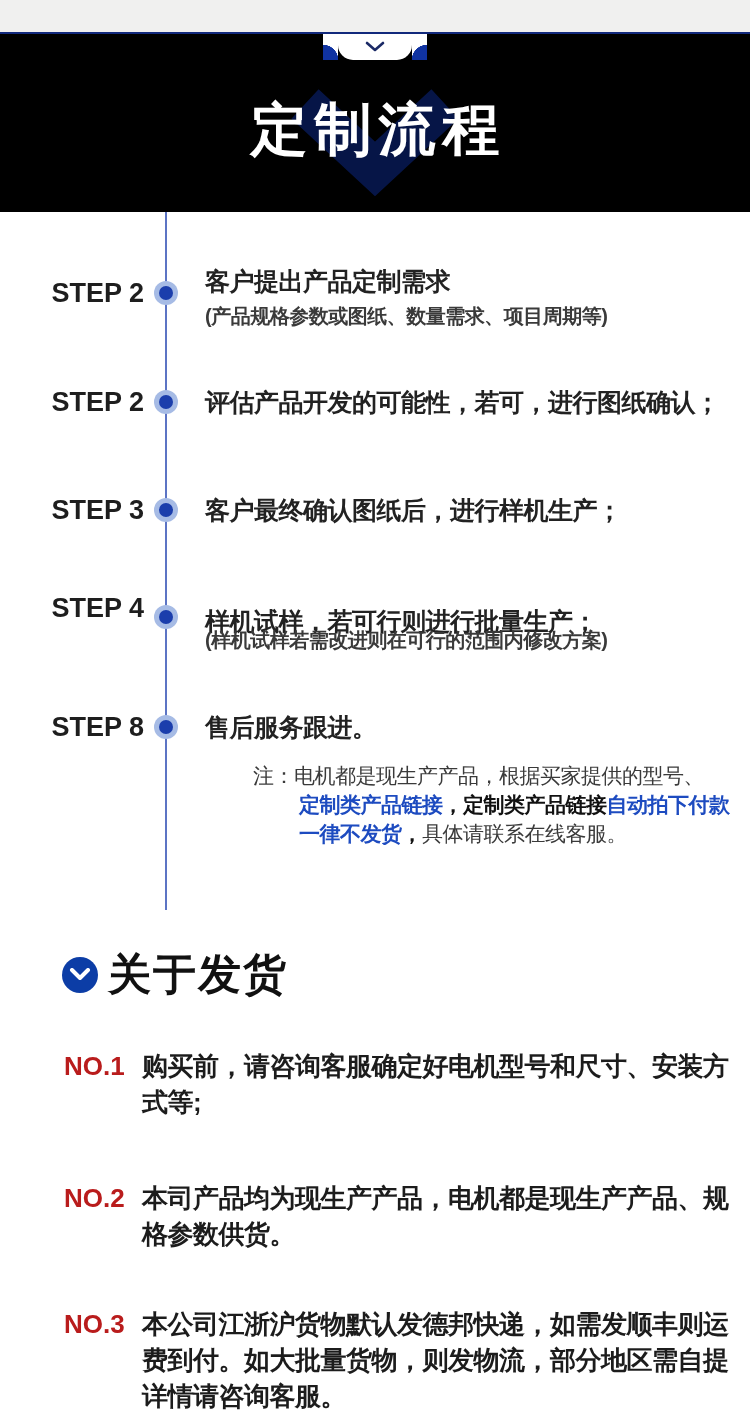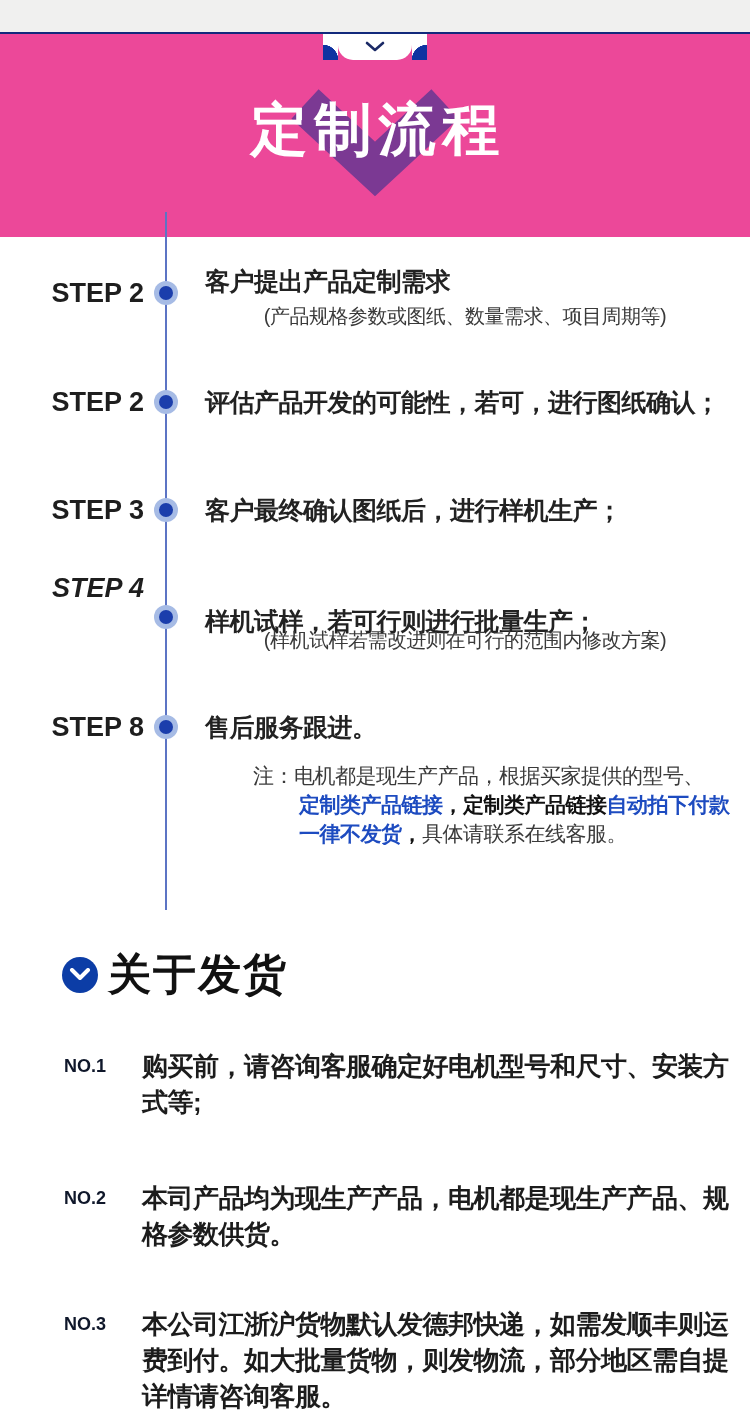--- a/index.html
+++ b/index.html
@@ -10,22 +10,22 @@
     overflow: hidden;
     font-family: "Liberation Sans", "DejaVu Sans", sans-serif;
   }
   .abs { position: absolute; }
 
   
   .topstrip { left: 0; top: 0; width: 750px; height: 32px; background: #f0f0ef; }
 
   
   .banner {
-    left: 0; top: 32px; width: 750px; height: 205px;
-    background: #ec4899;
+    left: 0; top: 32px; width: 750px; height: 180px;
+    background: #000000;
     border-top: 2px solid #12297C;
     overflow: hidden;
   }
   .banner-watermark { left: 290px; top: 40px; opacity: 0.5; }
   .banner-title {
     left: 0; top: 58px; width: 750px;
     text-align: center;
     font-size: 57px; font-weight: 800; color: #ffffff;
     letter-spacing: 7px; text-indent: 7px;
     z-index: 2;
@@ -55,48 +55,48 @@
     position: absolute; left: 5px; top: 5px;
     width: 14px; height: 14px; border-radius: 50%; background: #1B3EAC; display: block;
   }
   .step-title {
     left: 205px; width: 520px;
     font-size: 25px; font-weight: 700; color: #222222;
     line-height: 34px; letter-spacing: -0.5px; white-space: nowrap;
   }
   .step-sub {
     left: 205px; width: 520px;
-    font-size: 20px; font-weight: 400; color: #3A3A3A;
-    line-height: 30px; letter-spacing: -0.5px; white-space: nowrap; text-align: center;
+    font-size: 20px; font-weight: 700; color: #3A3A3A;
+    line-height: 30px; letter-spacing: -0.5px; white-space: nowrap;
   }
   .lbl1 { top: 277px; } .dot1 { top: 281px; } .ttl1 { top: 264px; } .sub1 { top: 301px; }
   .lbl2 { top: 386px; } .dot2 { top: 390px; } .ttl2 { top: 385px; }
   .lbl3 { top: 494px; } .dot3 { top: 498px; } .ttl3 { top: 493px; }
-  .lbl4 { top: 572px; font-style: italic; } .dot4 { top: 605px; } .ttl4 { top: 588px; margin-top: 16px; } .sub4 { top: 625px; }
+  .lbl4 { top: 592px; } .dot4 { top: 605px; } .ttl4 { top: 588px; margin-top: 16px; } .sub4 { top: 625px; }
   .lbl5 { top: 711px; } .dot5 { top: 715px; } .ttl5 { top: 710px; }
 
   
   .note { left: 205px; top: 761px; width: 480px; }
   .note-line { line-height: 29px; font-size: 21px; letter-spacing: -0.5px; white-space: nowrap; margin-left: 48px; }
   .note-line.indent { padding-left: 46px; }
   .note-label { color: #3A3A3A; font-weight: 400; }
   .seg-normal { color: #3A3A3A; font-weight: 400; }
   .seg-bold { color: #111111; font-weight: 700; }
   .seg-blue { color: #1D4BC0; font-weight: 700; }
 
   
   .ship-icon { left: 62px; top: 957px; width: 36px; height: 36px; border-radius: 50%; background: #0C3DA6; }
   .ship-icon svg { position: absolute; left: 7px; top: 11px; }
   .ship-heading {
     left: 108px; top: 946px;
     font-size: 43px; font-weight: 800; color: #111111; letter-spacing: 2px;
   }
   .item-label {
     left: 64px; width: 72px;
-    font-size: 18px; font-weight: 700; color: #0f172a; line-height: 36px;
+    font-size: 26px; font-weight: 700; color: #b91c1c; line-height: 36px;
   }
   .item-text {
     left: 142px; width: 600px;
     font-size: 26px; font-weight: 700; color: #1C1C1C;
     line-height: 36px; letter-spacing: -0.5px;
   }
   .item-text div { white-space: nowrap; }
   .it1 { top: 1048px; } .it2 { top: 1180px; } .it3 { top: 1306px; }
 </style>
 </head>

